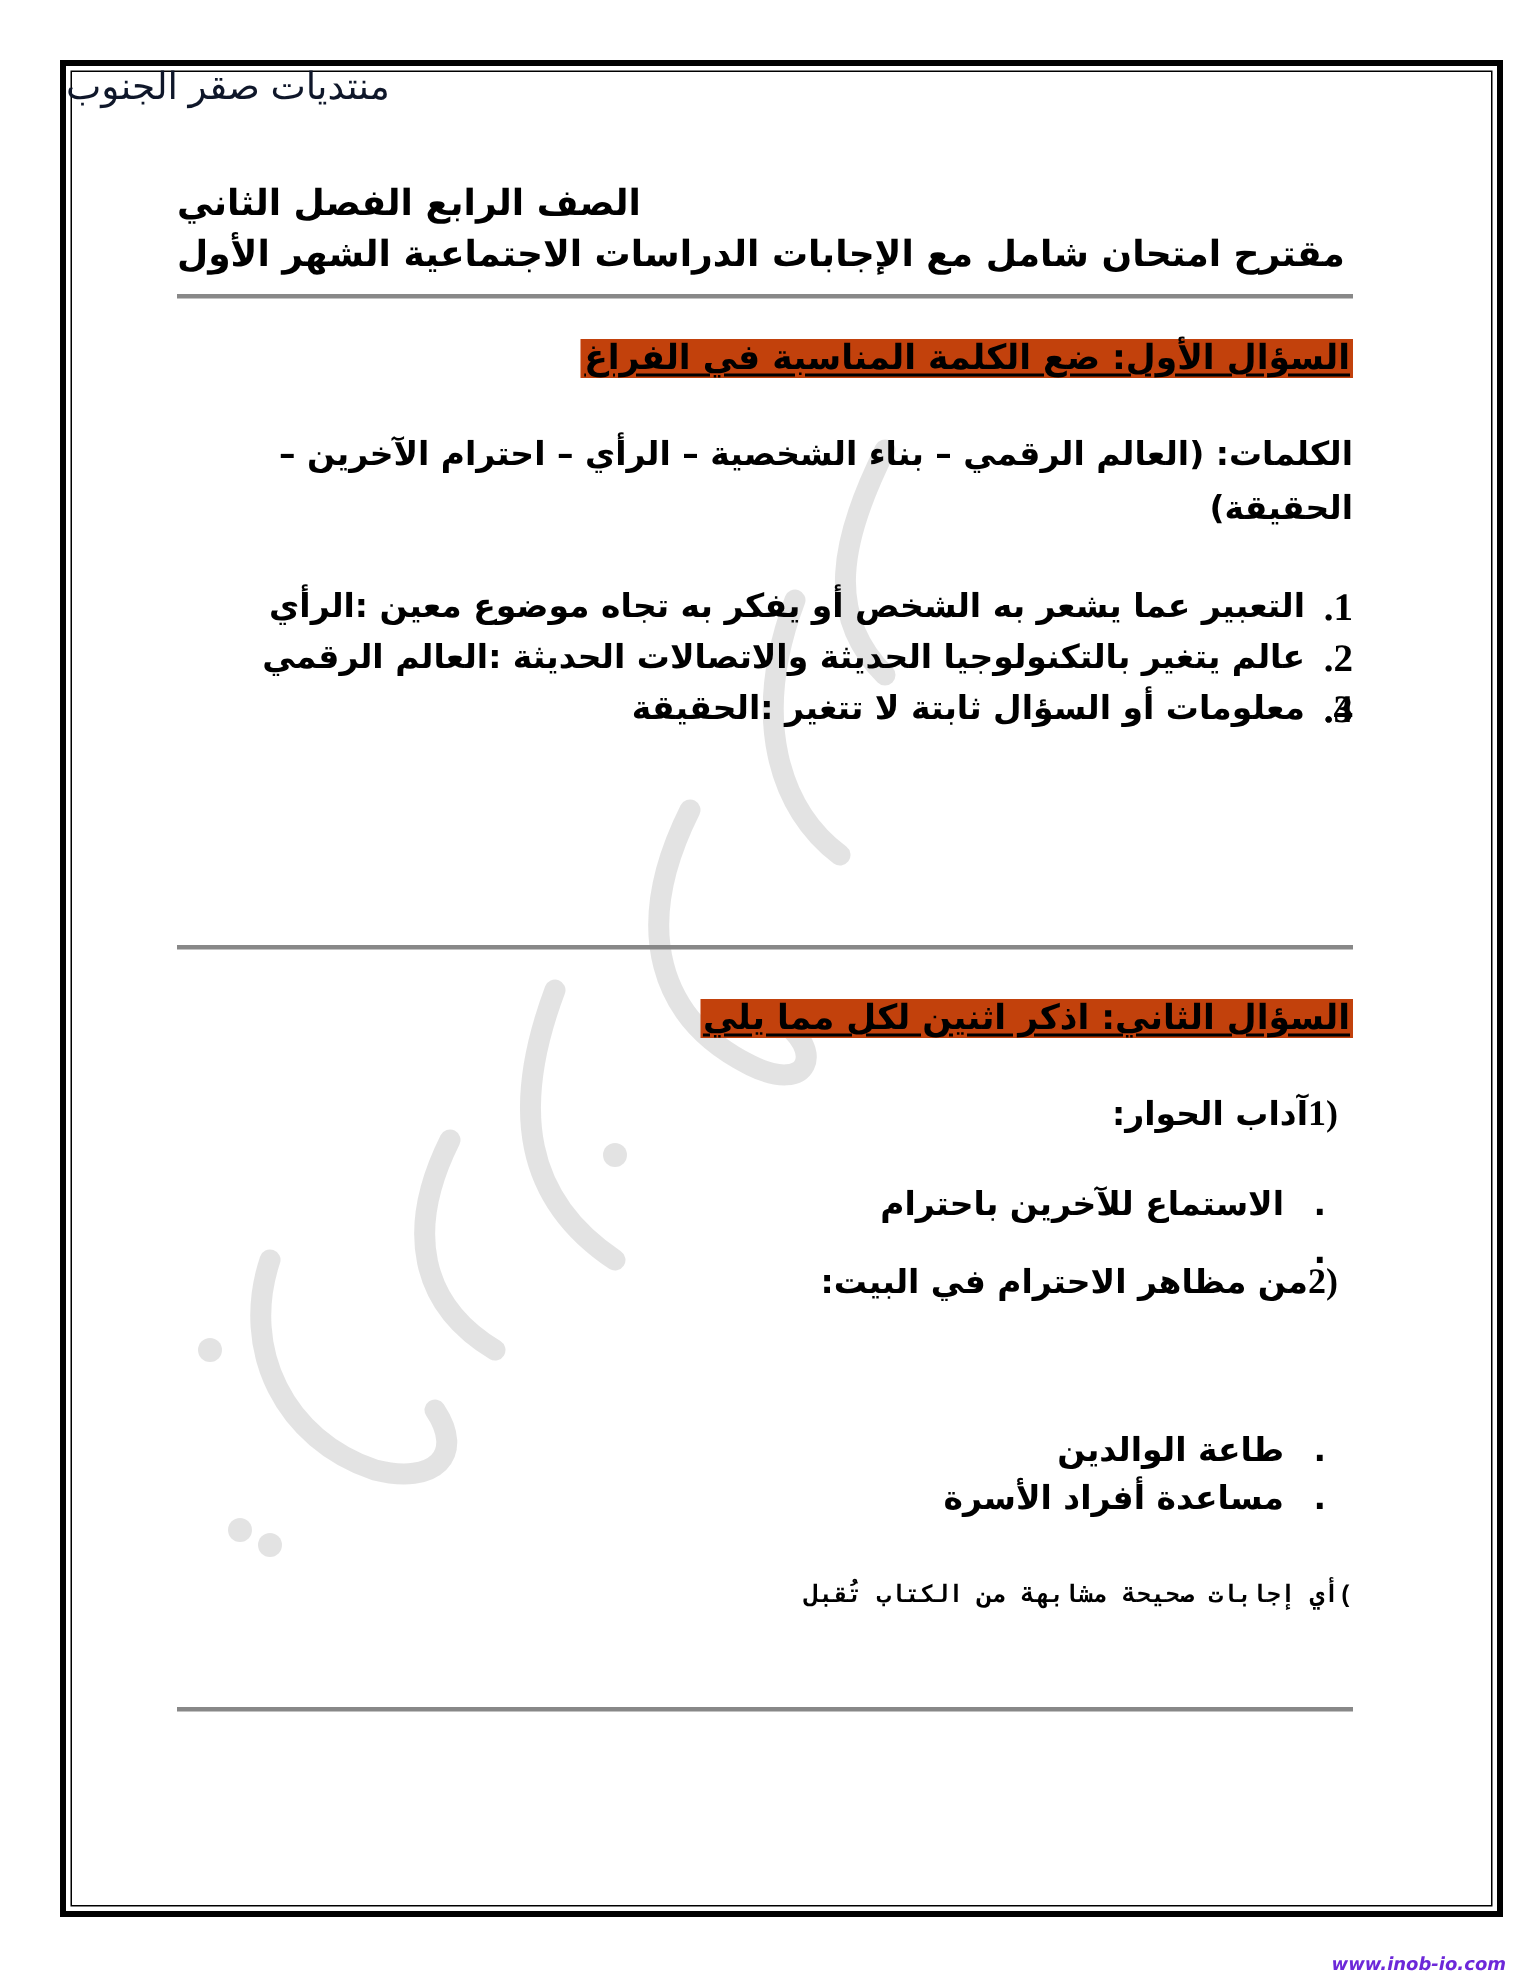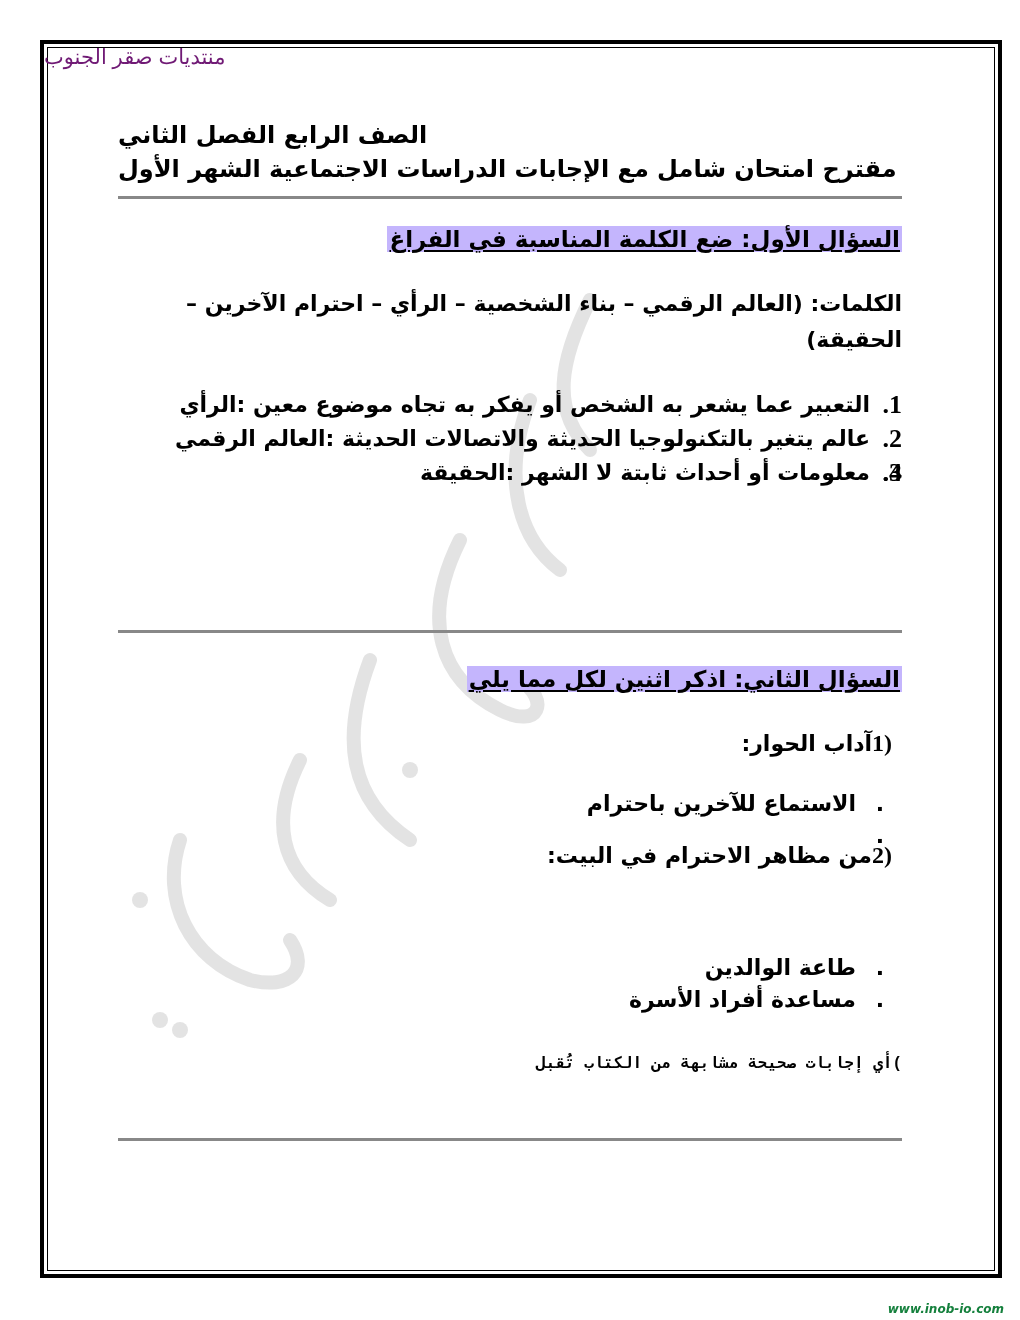--- a/index.html
+++ b/index.html
@@ -28,22 +28,22 @@
       content: "";
       position: absolute;
       left: 3px; top: 3px; right: 3px; bottom: 3px;
       border: 1px solid #000;
     }
     .forum-title {
       position: absolute;
       left: 44px;
       top: 46px;
       font-family: "Liberation Sans", sans-serif;
-      font-size: 21px;
-      color: #701a75;
+      font-size: 25px;
+      color: #0f172a;
       direction: rtl;
       white-space: nowrap;
       line-height: 1;
     }
     .watermark {
       position: absolute;
       left: 120px;
       top: 280px;
       width: 520px;
       height: 760px;
@@ -71,21 +71,21 @@
     .q-heading {
       position: absolute;
       right: 118px;
       direction: rtl;
       font-size: 23px;
       font-weight: bold;
       line-height: 30px;
       white-space: nowrap;
     }
     .q-heading span {
-      background: #c4b5fd;
+      background: #c2410c;
       text-decoration: underline;
       text-underline-offset: 3px;
       padding: 0 2px;
     }
     .q1-heading { top: 224px; }
     .q2-heading { top: 664px; text-align: center; }
 
     .words {
       position: absolute;
       right: 118px;
@@ -176,21 +176,21 @@
     }
 
     .footer-url {
       position: absolute;
       right: 16px;
       top: 1302px;
       font-family: "DejaVu Sans", sans-serif;
       font-size: 12px;
       font-weight: bold;
       font-style: italic;
-      color: #15803d;
+      color: #6d28d9;
       direction: ltr;
     }
   </style>
 </head>
 <body>
 
 <div class="page-frame"></div>
 
 <div class="forum-title">منتديات صقر الجنوب</div>
 
@@ -231,21 +231,21 @@
   </li>
   <li>
     <span class="num">2.</span>
     <span>عالم يتغير بالتكنولوجيا الحديثة والاتصالات الحديثة :العالم الرقمي</span>
   </li>
   <li>
     <span class="num">3.</span>
   </li>
   <li>
     <span class="num">4.</span>
-    <span>معلومات أو أحداث ثابتة لا الشهر :الحقيقة</span>
+    <span>معلومات أو السؤال ثابتة لا تتغير :الحقيقة</span>
   </li>
 </ol>
 
 <div class="rule rule-2"></div>
 
 <div class="q-heading q2-heading">
   <span>السؤال الثاني: اذكر اثنين لكل مما يلي</span>
 </div>
 
 <div class="sub-heading sub-1">

